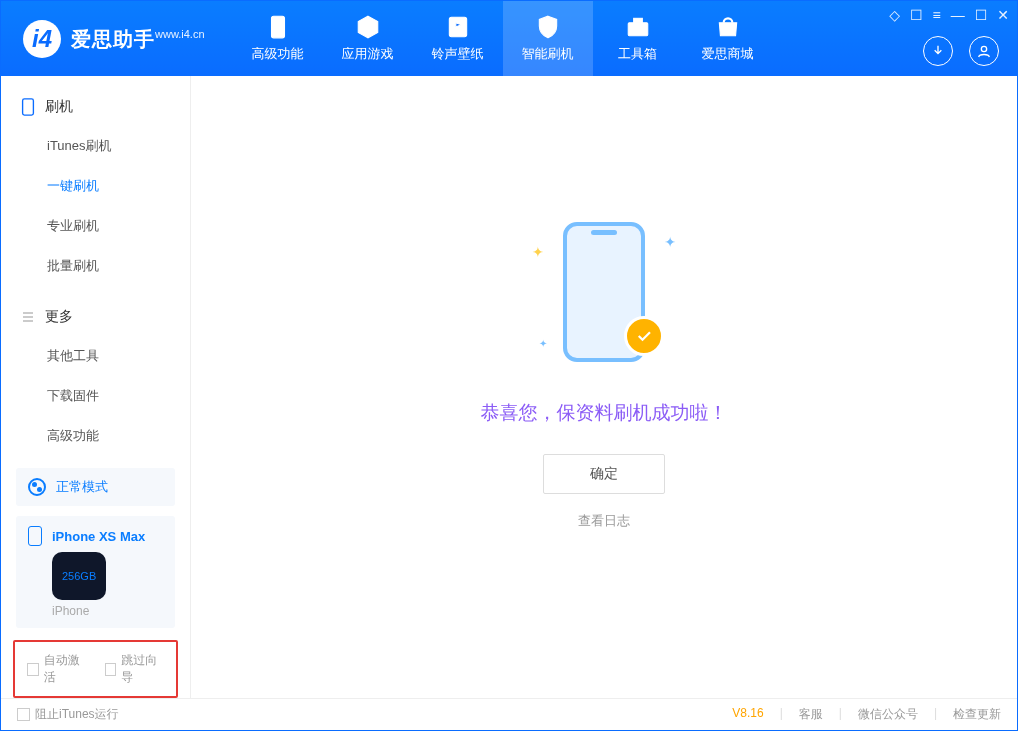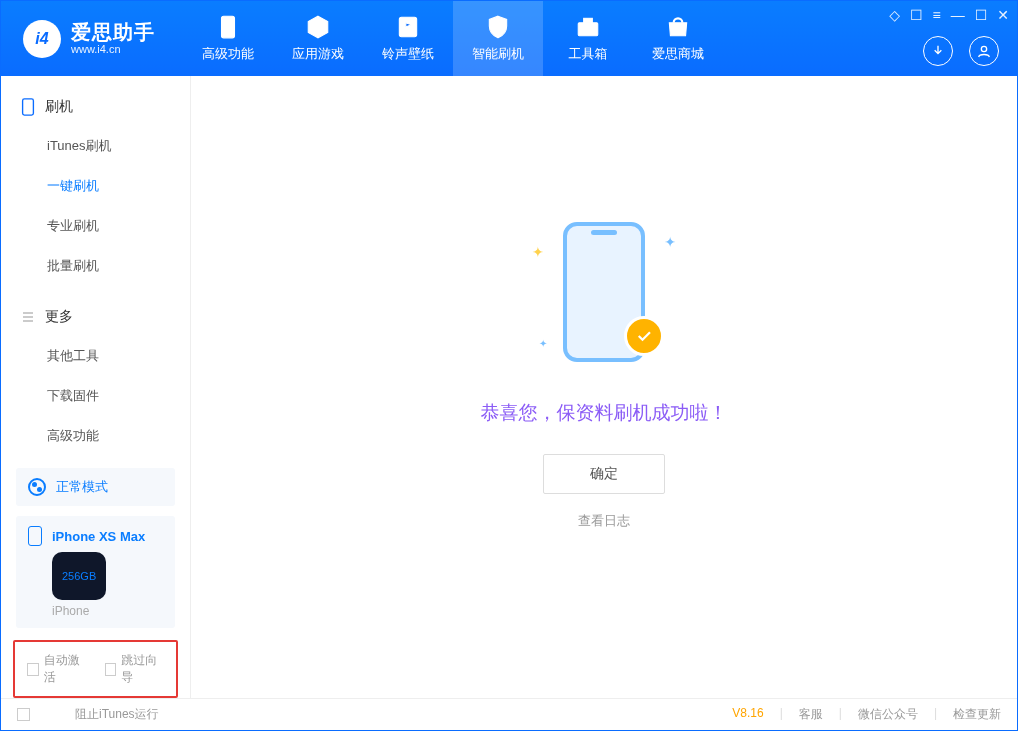--- a/index.html
+++ b/index.html
@@ -1,22 +1,22 @@
 <!DOCTYPE html>
 <html><head>
 <meta charset="utf-8">
 <style>
 * { box-sizing: border-box; margin: 0; padding: 0; }
 body { font-family: "Microsoft YaHei", Arial, sans-serif; font-size: 13px; color: #333; background: #fff; }
 .window { width: 1018px; height: 731px; border: 1px solid #0a6cff; display: flex; flex-direction: column; position: relative; margin: 0 auto; }
 .titlebar { height: 75px; background: linear-gradient(to bottom, #0a7dff, #0a6cff); display: flex; align-items: center; color: #fff; position: relative; }
 .logo-block { display: flex; align-items: center; padding: 0 18px 0 22px; }
 .logo-circle { width: 38px; height: 38px; background: #fff; border-radius: 50%; display: flex; align-items: center; justify-content: center; margin-right: 10px; }
-.logo-i4 { color: #0a6cff; font-weight: bold; font-size: 16px; font-style: italic; }
-.logo-text { display: flex; flex-direction: column; line-height: 1.1; }
+.logo-i4 { color: #0a6cff; font-weight: bold; font-size: 24px; font-style: italic; }
+.logo-text { display: flex; flex-direction: row; line-height: 1.1; }
 .logo-title { font-size: 20px; font-weight: bold; letter-spacing: 1px; }
 .logo-sub { font-size: 11px; opacity: 0.9; }
 .nav-tabs { display: flex; height: 100%; margin-left: 10px; }
 .nav-tab { width: 90px; height: 100%; display: flex; flex-direction: column; align-items: center; justify-content: center; cursor: pointer; font-size: 13px; }
 .nav-tab.active { background: rgba(255,255,255,0.18); }
 .nav-icon { width: 26px; height: 26px; margin-bottom: 5px; display: flex; align-items: center; justify-content: center; }
 .nav-icon svg { width: 26px; height: 26px; fill: #fff; stroke: #fff; }
 .win-controls-top { position: absolute; right: 8px; top: 6px; display: flex; gap: 10px; color: #fff; font-size: 14px; align-items: center; }
 .win-controls-top span { cursor: pointer; opacity: 0.9; }
 .win-right-icons { position: absolute; right: 18px; bottom: 10px; display: flex; gap: 16px; }
@@ -54,21 +54,21 @@
 .badge-circle { width: 40px; height: 40px; background: #ffb300; border-radius: 50%; position: absolute; right: 20px; bottom: 18px; display: flex; align-items: center; justify-content: center; border: 3px solid #fff; }
 .badge-circle svg { width: 18px; height: 18px; stroke: #fff; fill: none; stroke-width: 3; }
 .sparkle { position: absolute; color: #ffd24d; font-size: 14px; }
 .sparkle.s1 { left: 8px; top: 30px; }
 .sparkle.s2 { right: 8px; top: 20px; color: #78bfff; }
 .sparkle.s3 { left: 15px; bottom: 25px; color: #78bfff; font-size: 10px; }
 .success-msg { font-size: 19px; color: #8b5cf6; margin-top: 26px; font-weight: 500; }
 .ok-btn { margin-top: 28px; padding: 10px 46px; border: 1px solid #ddd; background: #fff; font-size: 14px; color: #555; cursor: pointer; border-radius: 2px; }
 .log-link { margin-top: 18px; color: #999; font-size: 13px; cursor: pointer; }
 .footer { height: 32px; border-top: 1px solid #eee; display: flex; align-items: center; padding: 0 16px; font-size: 12px; color: #999; }
-.footer .cb { color: #999; gap: 40px; }
+.footer .cb { color: #999; }
 .footer-right { margin-left: auto; display: flex; align-items: flex-start; gap: 16px; }
 .footer-right .fsep { color: #ddd; }
 .footer-right span { cursor: pointer; }
 .ver { color: #ffa500; font-weight: 500; }
 </style>
 </head>
 <body>
 
 <div class="window">
 

